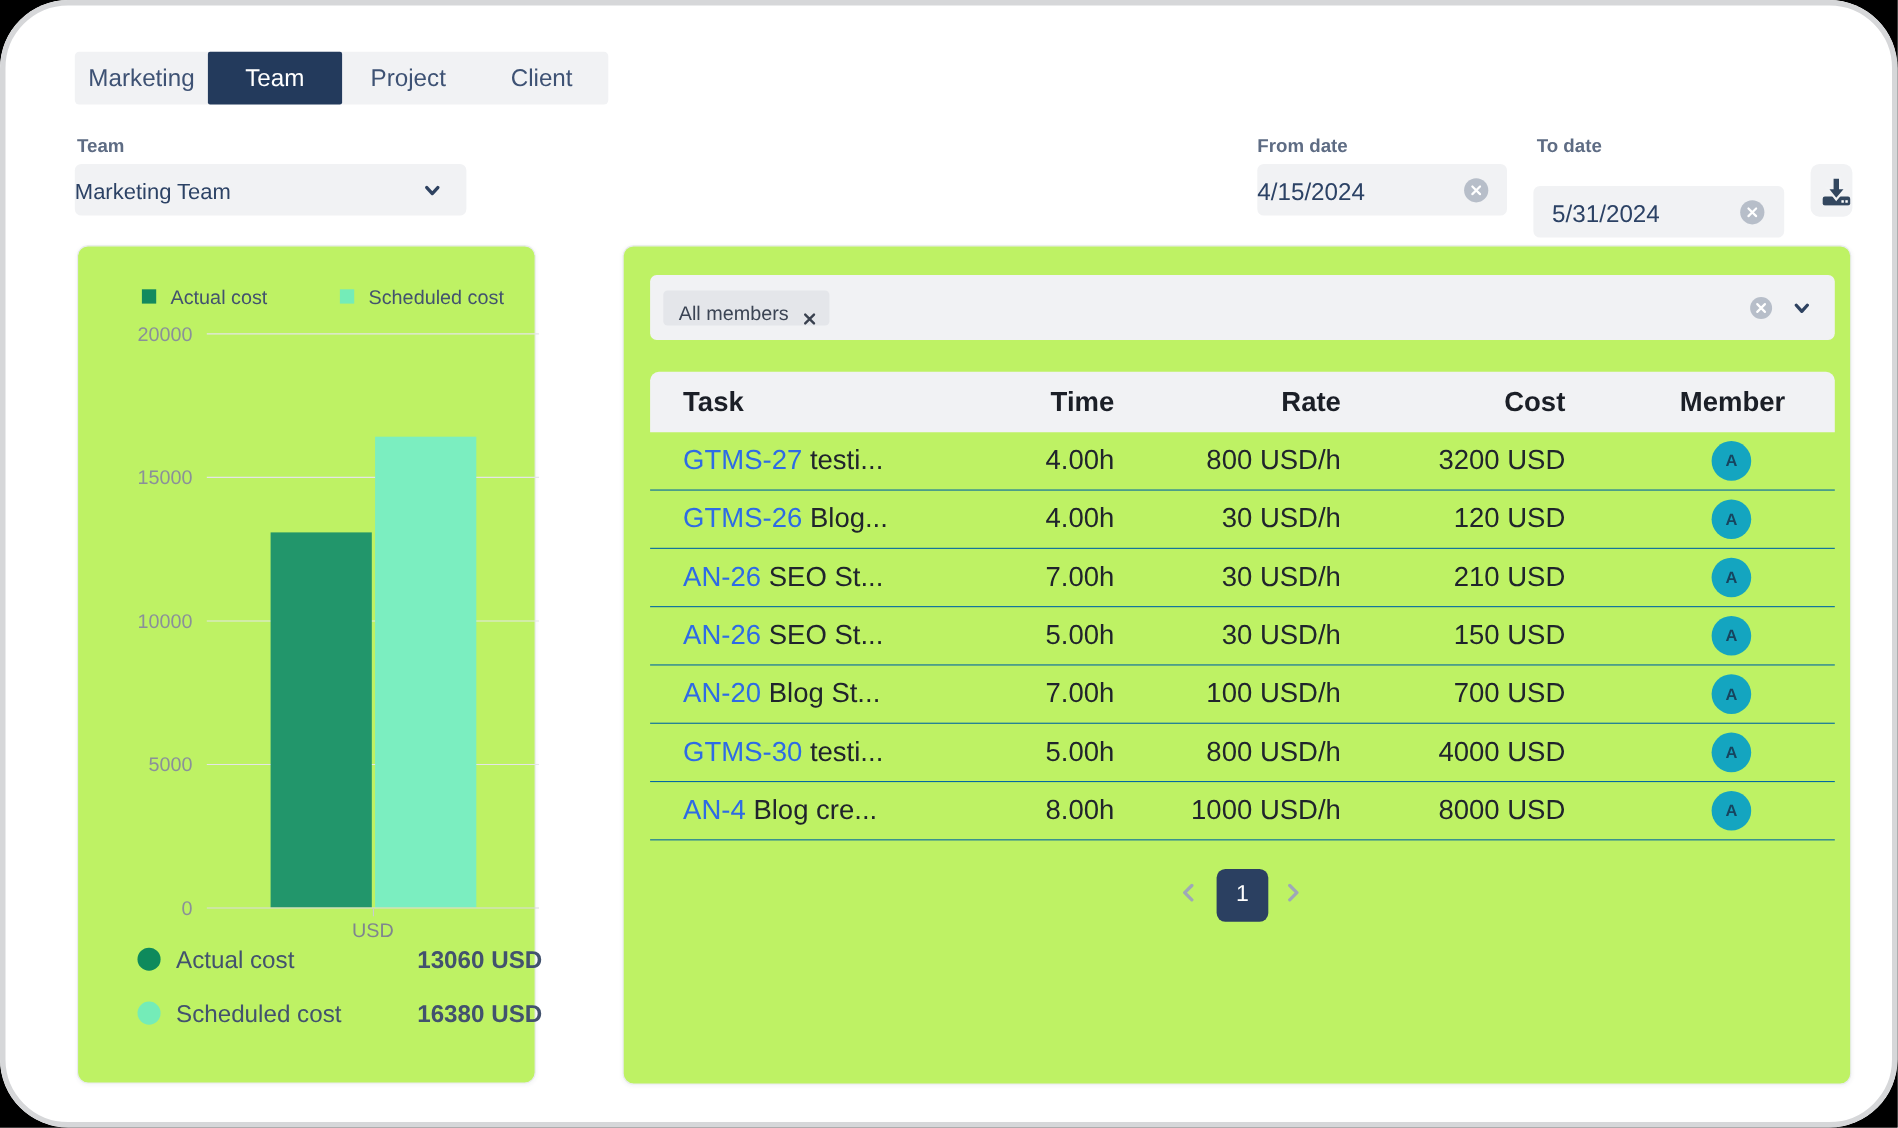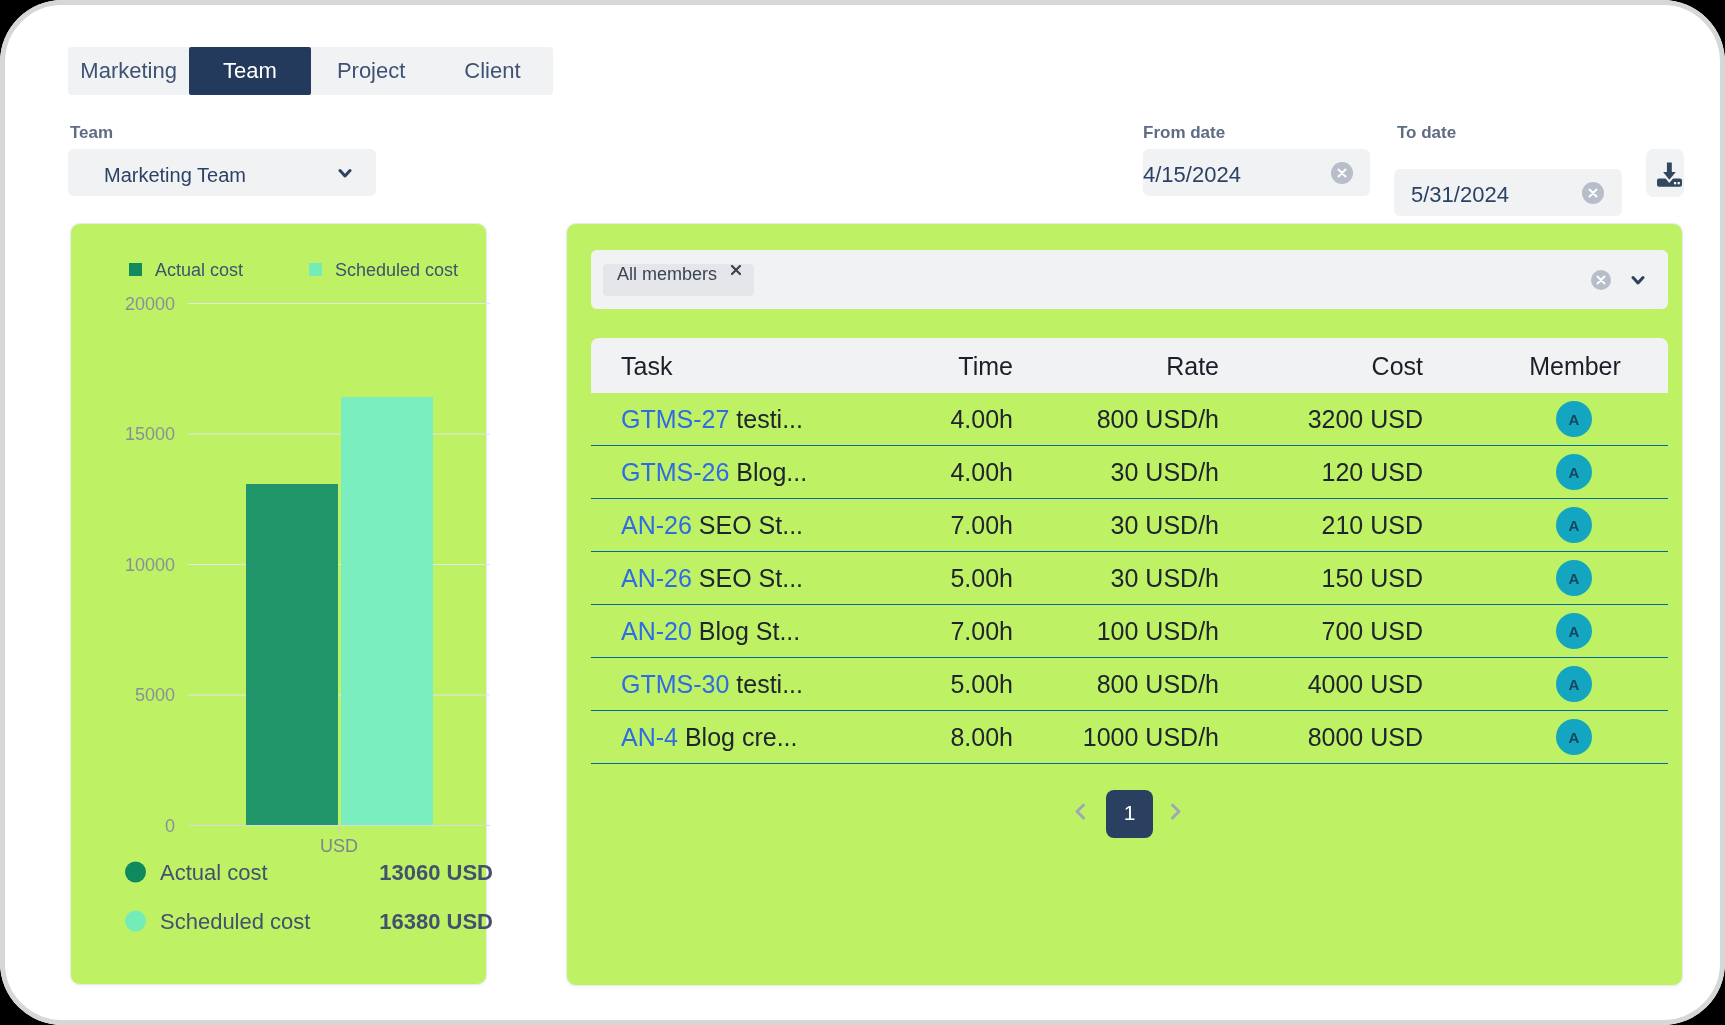--- a/index.html
+++ b/index.html
@@ -25,23 +25,23 @@
   background:#b7bec9; }
 .xcirc svg { position:absolute; left:6px; top:6px; }
 
 
 .card { position:absolute; background:#bef264; border:1px solid #e9ebee; border-radius:10px;
   box-shadow:0 1px 4px rgba(9,30,66,.05);padding-left:31px; }
 
 
 .fbar { position:absolute; left:24px; top:26px; width:1077px; height:59px; background:#f1f2f4; border-radius:6px; }
 .chip { position:absolute; left:12px; top:13.5px; height:32px; background:#e4e6ea; border-radius:4px;
-  display:flex; align-items:flex-start; padding:0 12px 0 14px; font-size:18px; color:#3b4454; }
+  display:flex; align-items:flex-end; padding:0 12px 0 14px; font-size:18px; color:#3b4454; }
 .thead { position:absolute; left:24px; top:114px; width:1077px; height:55px; background:#f1f2f4;
-  border-radius:8px 8px 0 0; font-weight:normal; font-size:25px; color:#1b1f27; }
+  border-radius:8px 8px 0 0; font-weight:bold; font-size:25px; color:#1b1f27; }
 .trow { position:absolute; left:24px; width:1077px; height:53px; border-bottom:1px solid #0369a1;
   font-size:25px; color:#20242c; }
 .cell { position:absolute; top:50%; transform:translateY(-50%); white-space:nowrap; }
 .c-task { left:30px; }
 .c-time { right:655px; text-align:left; }
 .c-rate { right:449px; text-align:right; }
 .c-cost { right:245px; text-align:right; }
 a.lnk { color:#2e6be5; text-decoration:none; }
 .avatar { position:absolute; left:965px; top:50%; margin-top:-18px; width:36px; height:36px;
   border-radius:50%; background:#14a5c0; display:flex; align-items:center; justify-content:center;
@@ -56,21 +56,21 @@
 <div class="frameline"></div>
 
   <div class="tabs">
     <div class="tab">Marketing</div>
     <div class="tab active">Team</div>
     <div class="tab">Project</div>
     <div class="tab">Client</div>
   </div>
 
   <div class="lbl" style="left:70px; top:124px;">Team</div>
-  <div class="ctl" style="left:68px; width:308px; padding-left:36px; font-size:20px;">Marketing Team
+  <div class="ctl" style="left:68px; width:356px; font-size:20px;">Marketing Team
     <svg class="chev" style="right:24px;" width="14" height="11" viewBox="0 0 14 11">
         <path d="M2 2.5 L7 8 L12 2.5" fill="none" stroke="#2e4260" stroke-width="3" stroke-linecap="round" stroke-linejoin="round"></path>
       </svg>
   </div>
 
 
   <div class="lbl" style="left:1143px; top:124px;">From date</div>
   <div class="ctl" style="left:1143px; width:227px; ">4/15/2024
     <div class="xcirc" style="right:17px;">
         <svg width="10" height="10" viewBox="0 0 10 10">

